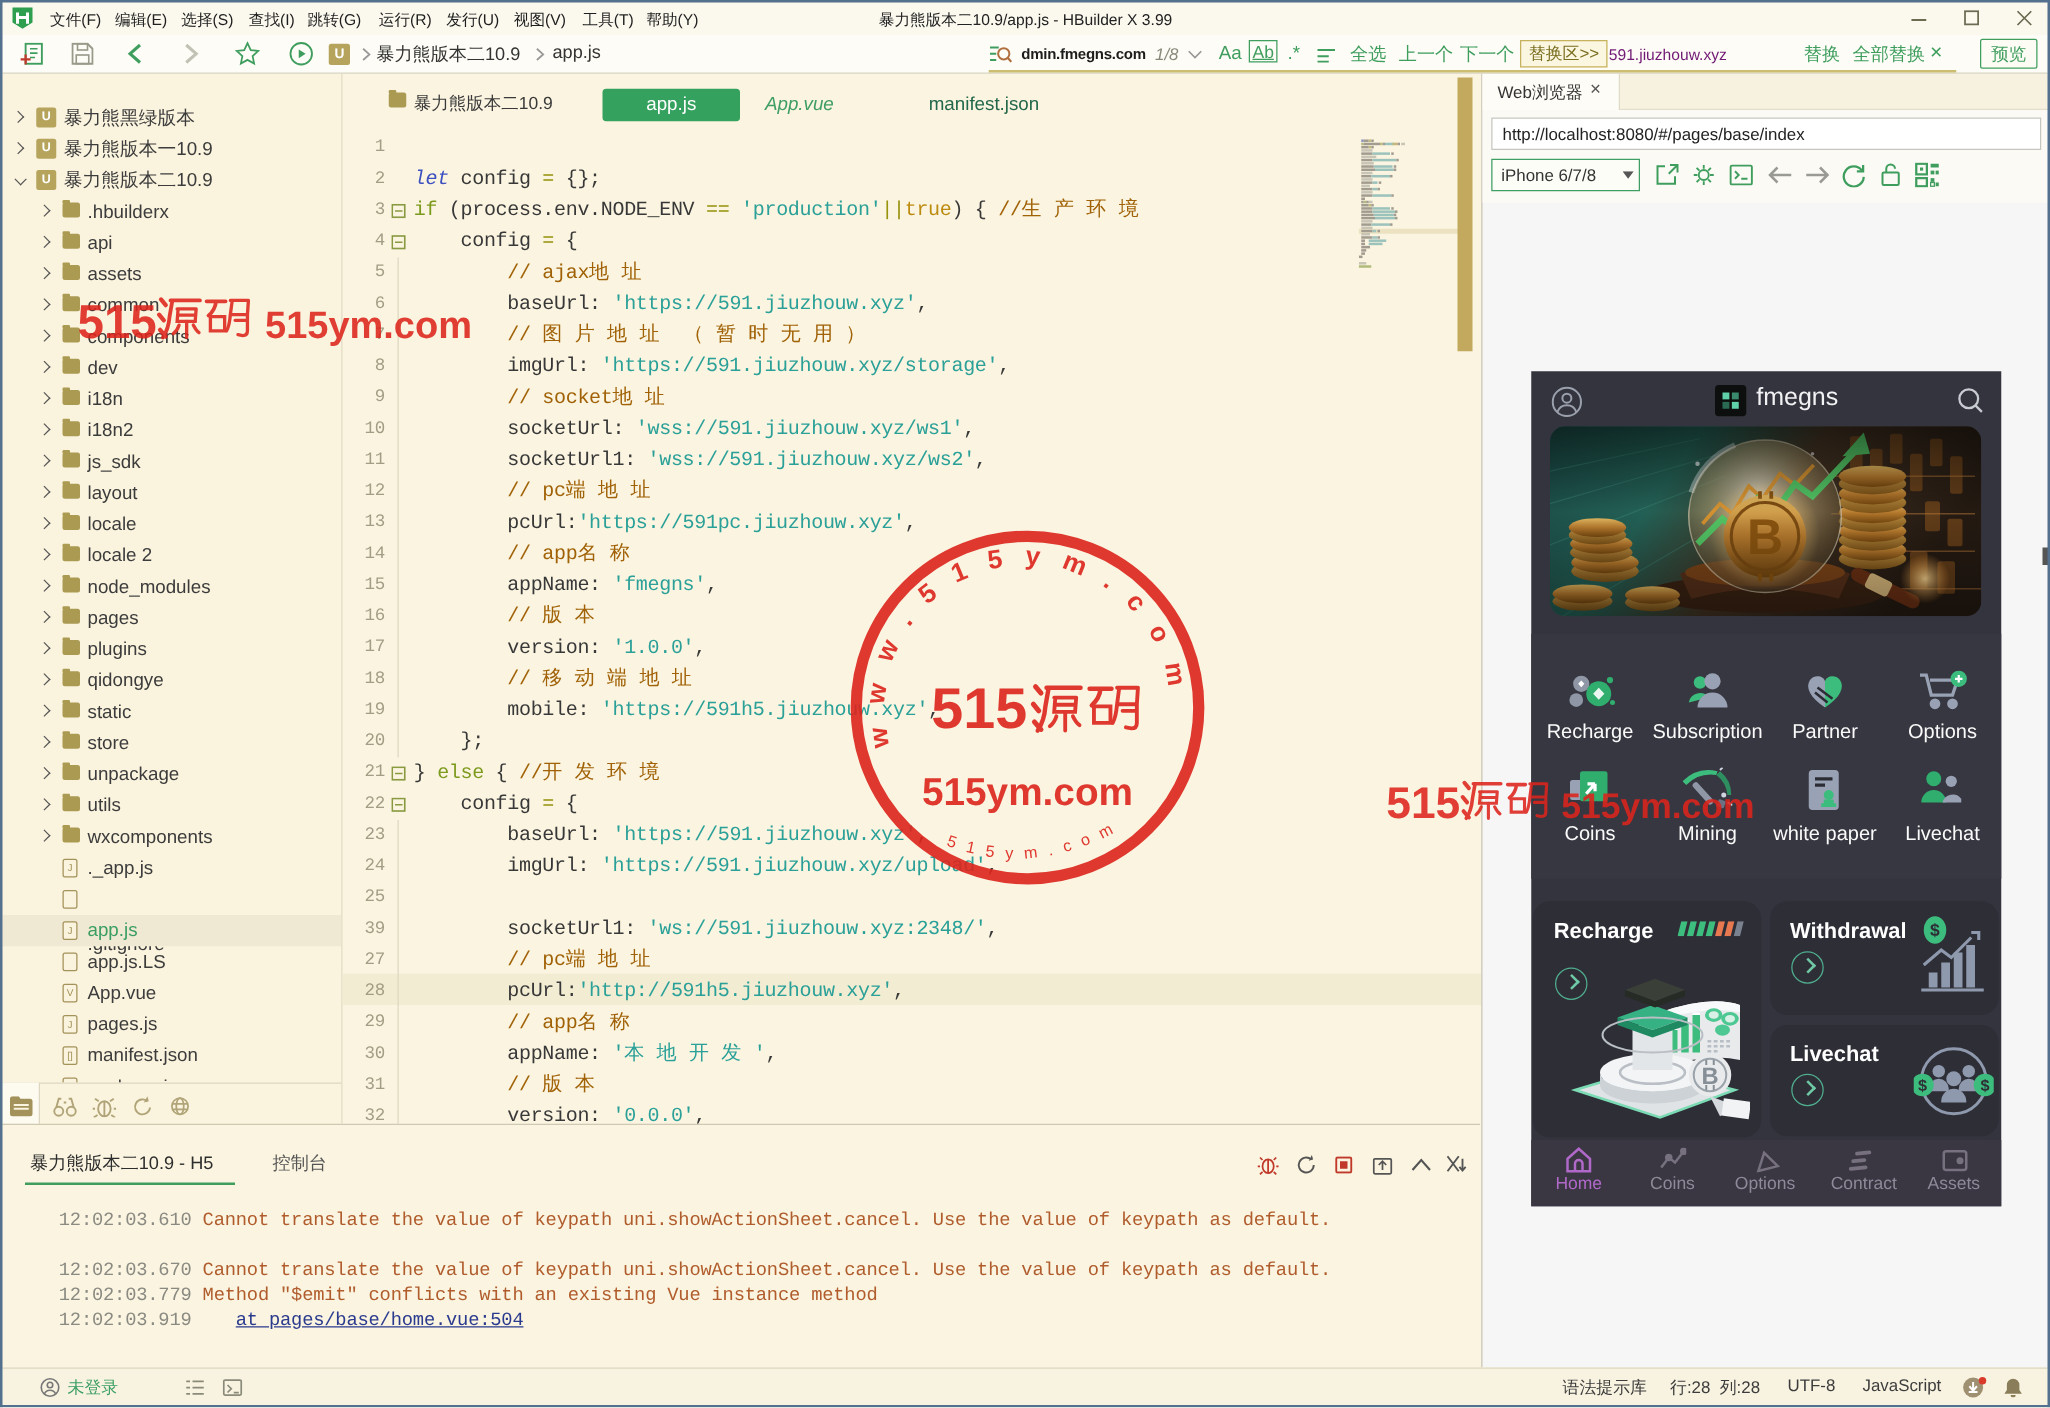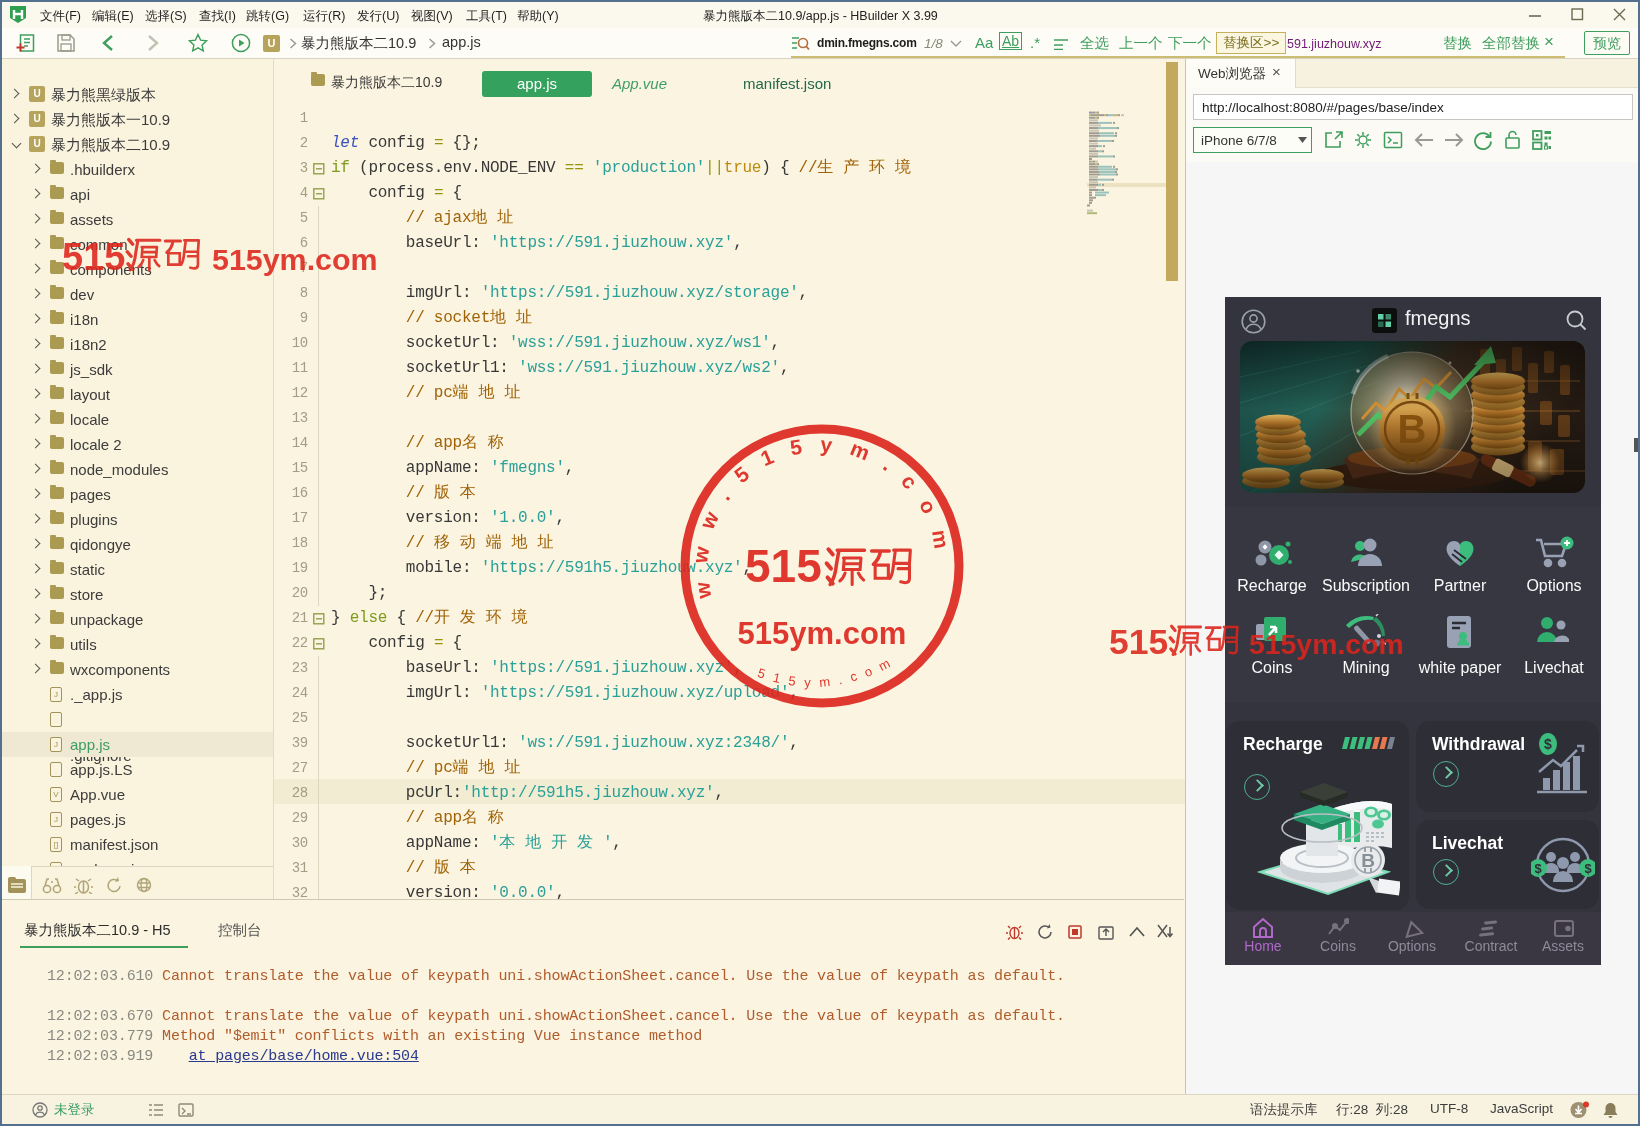--- a/index.html
+++ b/index.html
@@ -340,37 +340,39 @@
         </svg>
         <div class="cl" style="left:57px;top:77px"><span>    config </span><span class="op">=</span><span> {</span></div>
         <div class="lnum" style="left:0;top:102px">5</div>
         <div class="abs" style="left:44px;top:102px;width:1px;height:25px;background:#ddd7c0"></div>
         <div class="cl" style="left:57px;top:102px"><span class="cm">        // ajax<i class="cjkw">地址</i></span></div>
         <div class="lnum" style="left:0;top:127px">6</div>
         <div class="abs" style="left:44px;top:127px;width:1px;height:25px;background:#ddd7c0"></div>
         <div class="cl" style="left:57px;top:127px"><span>        baseUrl: </span><span class="st">'https://591.jiuzhouw.xyz'</span><span>,</span></div>
         <div class="lnum" style="left:0;top:152px">7</div>
         <div class="abs" style="left:44px;top:152px;width:1px;height:25px;background:#ddd7c0"></div>
+        <div class="cl" style="left:57px;top:152px"><span class="cm">        // <i class="cjkw">图片地址</i> <i class="cjkw">（暂时无用）</i></span></div>
         <div class="lnum" style="left:0;top:177px">8</div>
         <div class="abs" style="left:44px;top:177px;width:1px;height:25px;background:#ddd7c0"></div>
         <div class="cl" style="left:57px;top:177px"><span>        imgUrl: </span><span class="st">'https://591.jiuzhouw.xyz/storage'</span><span>,</span></div>
         <div class="lnum" style="left:0;top:202px">9</div>
         <div class="abs" style="left:44px;top:202px;width:1px;height:25px;background:#ddd7c0"></div>
         <div class="cl" style="left:57px;top:202px"><span class="cm">        // socket<i class="cjkw">地址</i></span></div>
         <div class="lnum" style="left:0;top:227px">10</div>
         <div class="abs" style="left:44px;top:227px;width:1px;height:25px;background:#ddd7c0"></div>
         <div class="cl" style="left:57px;top:227px"><span>        socketUrl: </span><span class="st">'wss://591.jiuzhouw.xyz/ws1'</span><span>,</span></div>
         <div class="lnum" style="left:0;top:252px">11</div>
         <div class="abs" style="left:44px;top:252px;width:1px;height:25px;background:#ddd7c0"></div>
         <div class="cl" style="left:57px;top:252px"><span>        socketUrl1: </span><span class="st">'wss://591.jiuzhouw.xyz/ws2'</span><span>,</span></div>
         <div class="lnum" style="left:0;top:277px">12</div>
         <div class="abs" style="left:44px;top:277px;width:1px;height:25px;background:#ddd7c0"></div>
         <div class="cl" style="left:57px;top:277px"><span class="cm">        // pc<i class="cjkw">端地址</i></span></div>
         <div class="lnum" style="left:0;top:302px">13</div>
         <div class="abs" style="left:44px;top:302px;width:1px;height:25px;background:#ddd7c0"></div>
+        <div class="cl" style="left:57px;top:302px"><span>        pcUrl:</span><span class="st">'https://591pc.jiuzhouw.xyz'</span><span>,</span></div>
         <div class="lnum" style="left:0;top:327px">14</div>
         <div class="abs" style="left:44px;top:327px;width:1px;height:25px;background:#ddd7c0"></div>
         <div class="cl" style="left:57px;top:327px"><span class="cm">        // app<i class="cjkw">名称</i></span></div>
         <div class="lnum" style="left:0;top:352px">15</div>
         <div class="abs" style="left:44px;top:352px;width:1px;height:25px;background:#ddd7c0"></div>
         <div class="cl" style="left:57px;top:352px"><span>        appName: </span><span class="st">'fmegns'</span><span>,</span></div>
         <div class="lnum" style="left:0;top:377px">16</div>
         <div class="abs" style="left:44px;top:377px;width:1px;height:25px;background:#ddd7c0"></div>
         <div class="cl" style="left:57px;top:377px"><span class="cm">        // <i class="cjkw">版本</i></span></div>
         <div class="lnum" style="left:0;top:402px">17</div>

